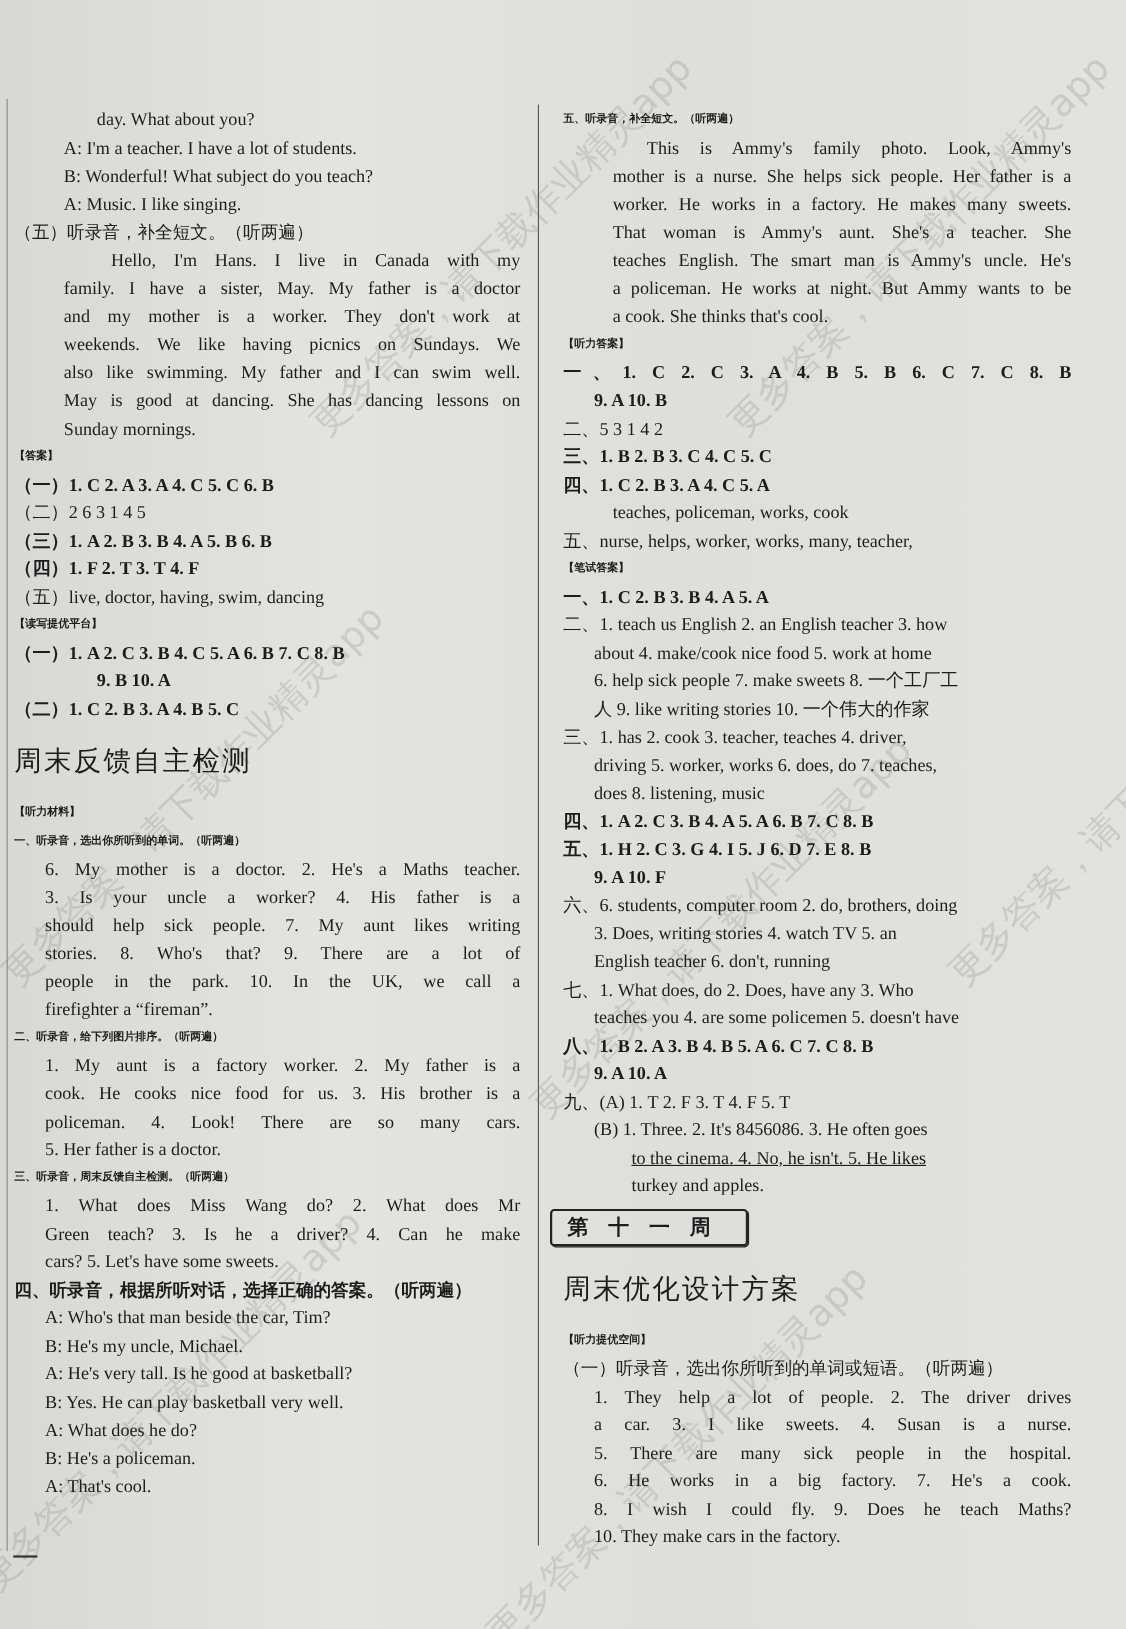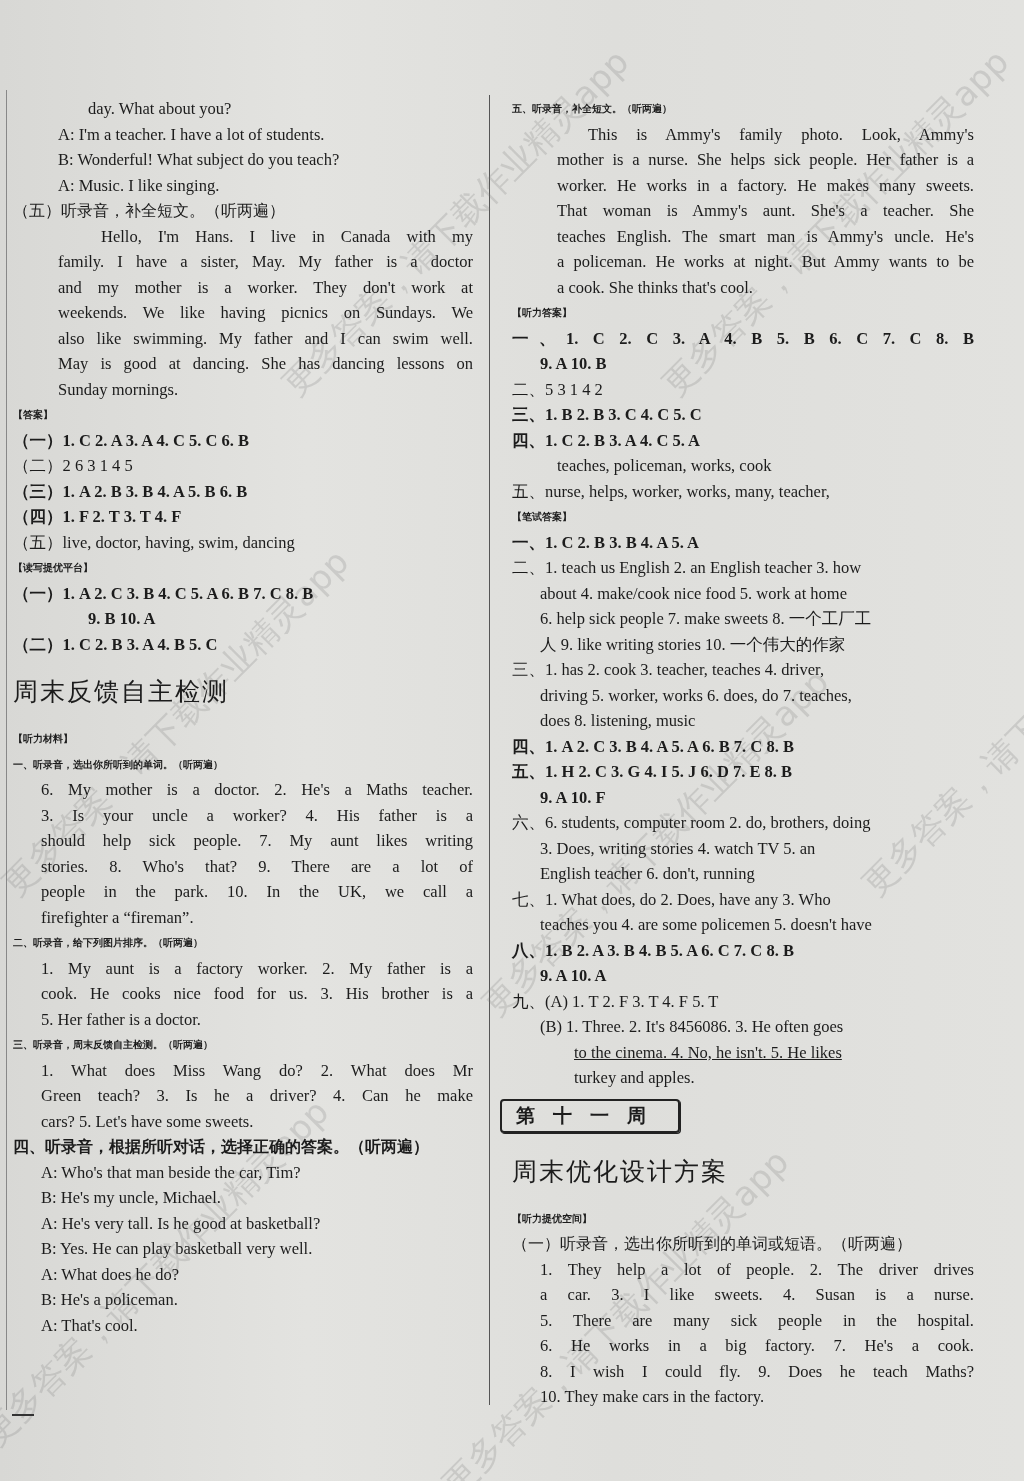--- a/index.html
+++ b/index.html
@@ -92,20 +92,21 @@
     <div class="line justify ind3">6. My mother is a doctor.    2. He's a Maths teacher.</div>
     <div class="line justify ind3">3. Is your uncle a worker?    4. His father is a</div>
     <div class="line justify ind3">should help sick people.    7. My aunt likes writing</div>
     <div class="line justify ind3">stories.    8. Who's that?    9. There are a lot of</div>
     <div class="line justify ind3">people in the park.    10. In the UK, we call a</div>
     <div class="line ind3">firefighter a “fireman”.</div>
 
     <div class="line cn-bold">二、听录音，给下列图片排序。（听两遍）</div>
     <div class="line justify ind3">1. My aunt is a factory worker.    2. My father is a</div>
     <div class="line justify ind3">cook.  He cooks nice food for us.    3. His brother is a</div>
+    <div class="line justify ind3">policeman.    4. Look!  There are so many cars.</div>
     <div class="line ind3">5. Her father is a doctor.</div>
 
     <div class="line cn-bold">三、听录音，周末反馈自主检测。（听两遍）</div>
     <div class="line justify ind3">1. What does Miss Wang do?    2. What does Mr</div>
     <div class="line justify ind3">Green teach?    3. Is he a driver?    4. Can he make</div>
     <div class="line ind3">cars?    5. Let's have some sweets.</div>
 
     <div class="line cn-bold" style="font-size:16px;">四、听录音，根据所听对话，选择正确的答案。（听两遍）</div>
     <div class="line ind3">A: Who's that man beside the car, Tim?</div>
     <div class="line ind3">B: He's my uncle, Michael.</div>

